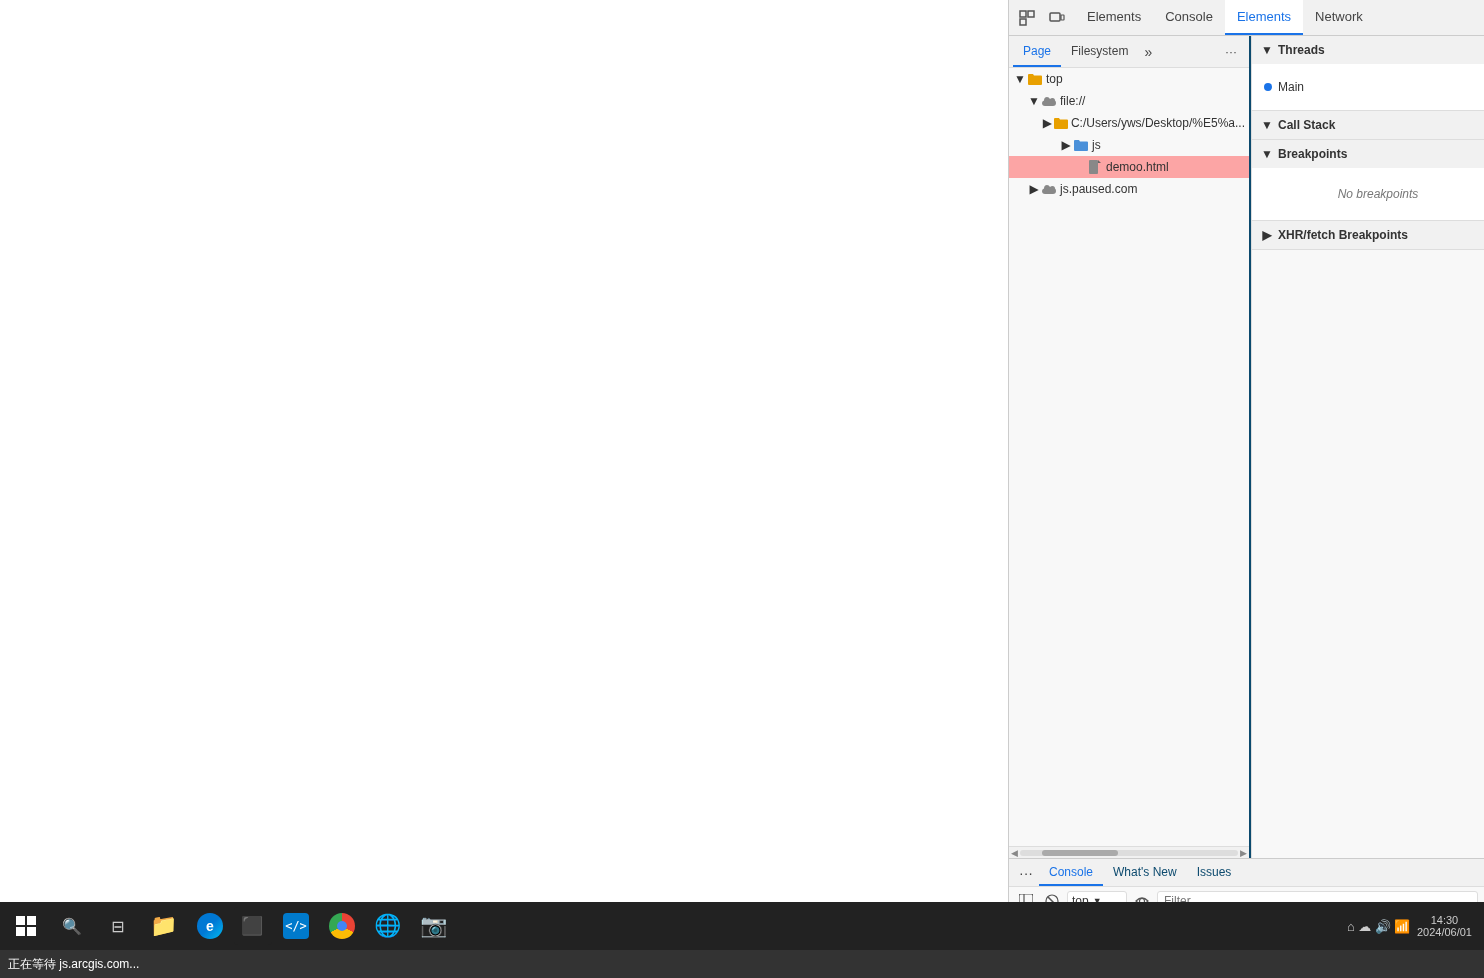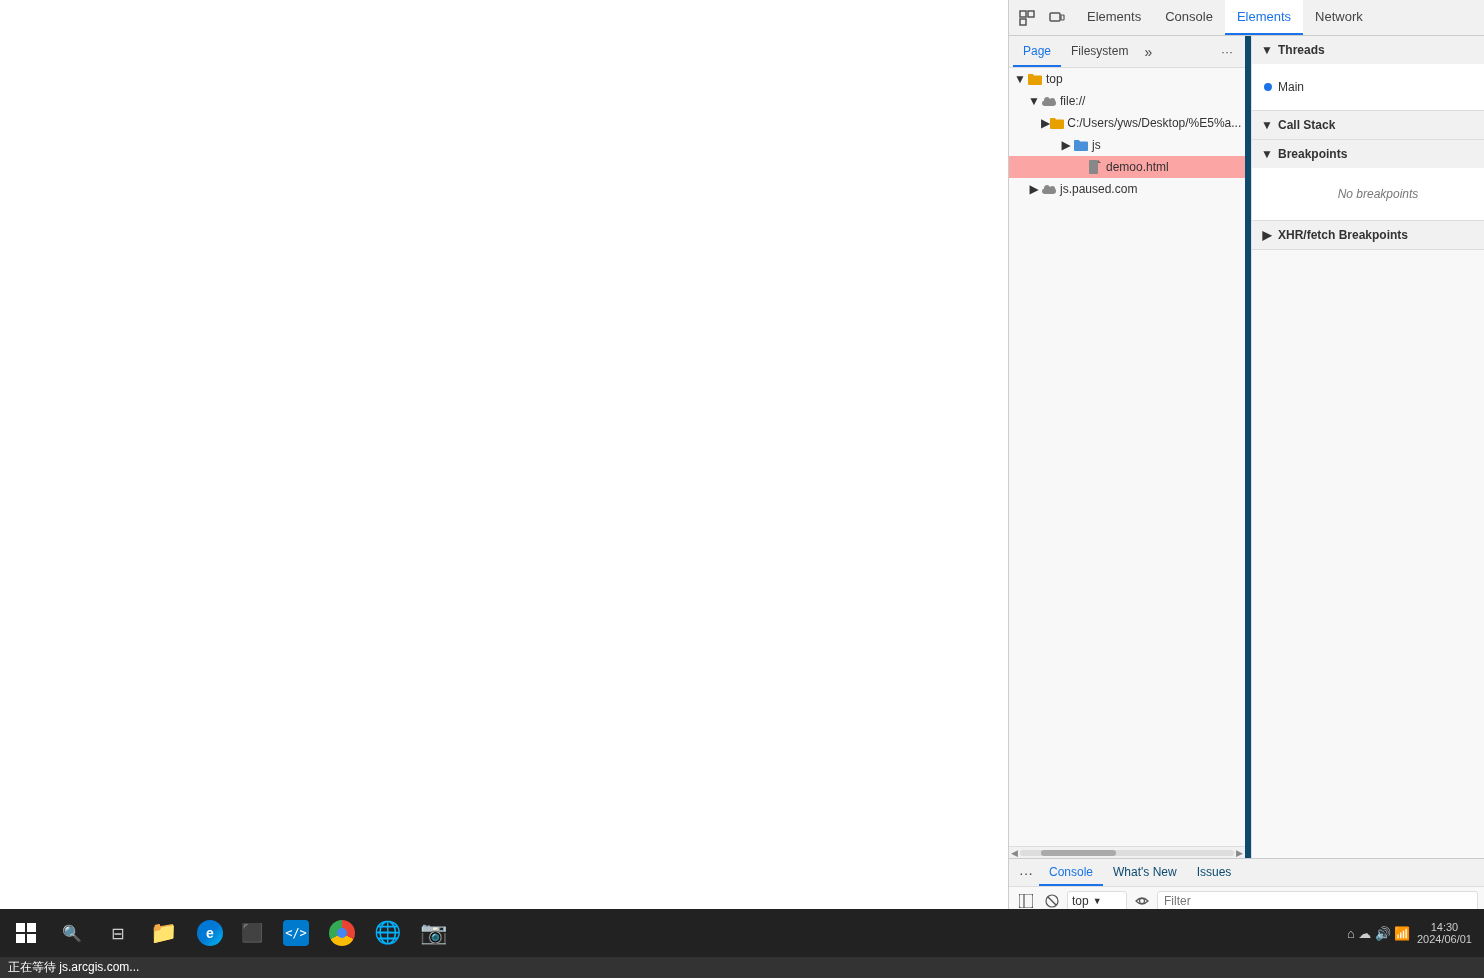--- a/index.html
+++ b/index.html
@@ -16,21 +16,21 @@
 
     
     .webpage-area {
       flex: 1;
       background: #fff;
       position: relative;
     }
 
     
     .status-bar {
-      height: 21px;
+      height: 28px;
       background: #333;
       display: flex;
       align-items: center;
       padding: 0 8px;
       color: #fff;
       font-size: 12px;
       flex-shrink: 0;
     }
 
     
@@ -339,21 +339,21 @@
     .devtools-inner {
       display: flex;
       flex: 1;
       overflow: hidden;
     }
 
     .devtools-left {
       width: 242px;
       display: flex;
       flex-direction: column;
-      border-right: 6px solid #0c4a6e;
+      border-right: 2px solid #0c4a6e;
       overflow: hidden;
       flex-shrink: 0;
     }
 
     .devtools-center {
       flex: 1;
       display: flex;
       flex-direction: column;
       overflow: hidden;
       min-width: 0;

